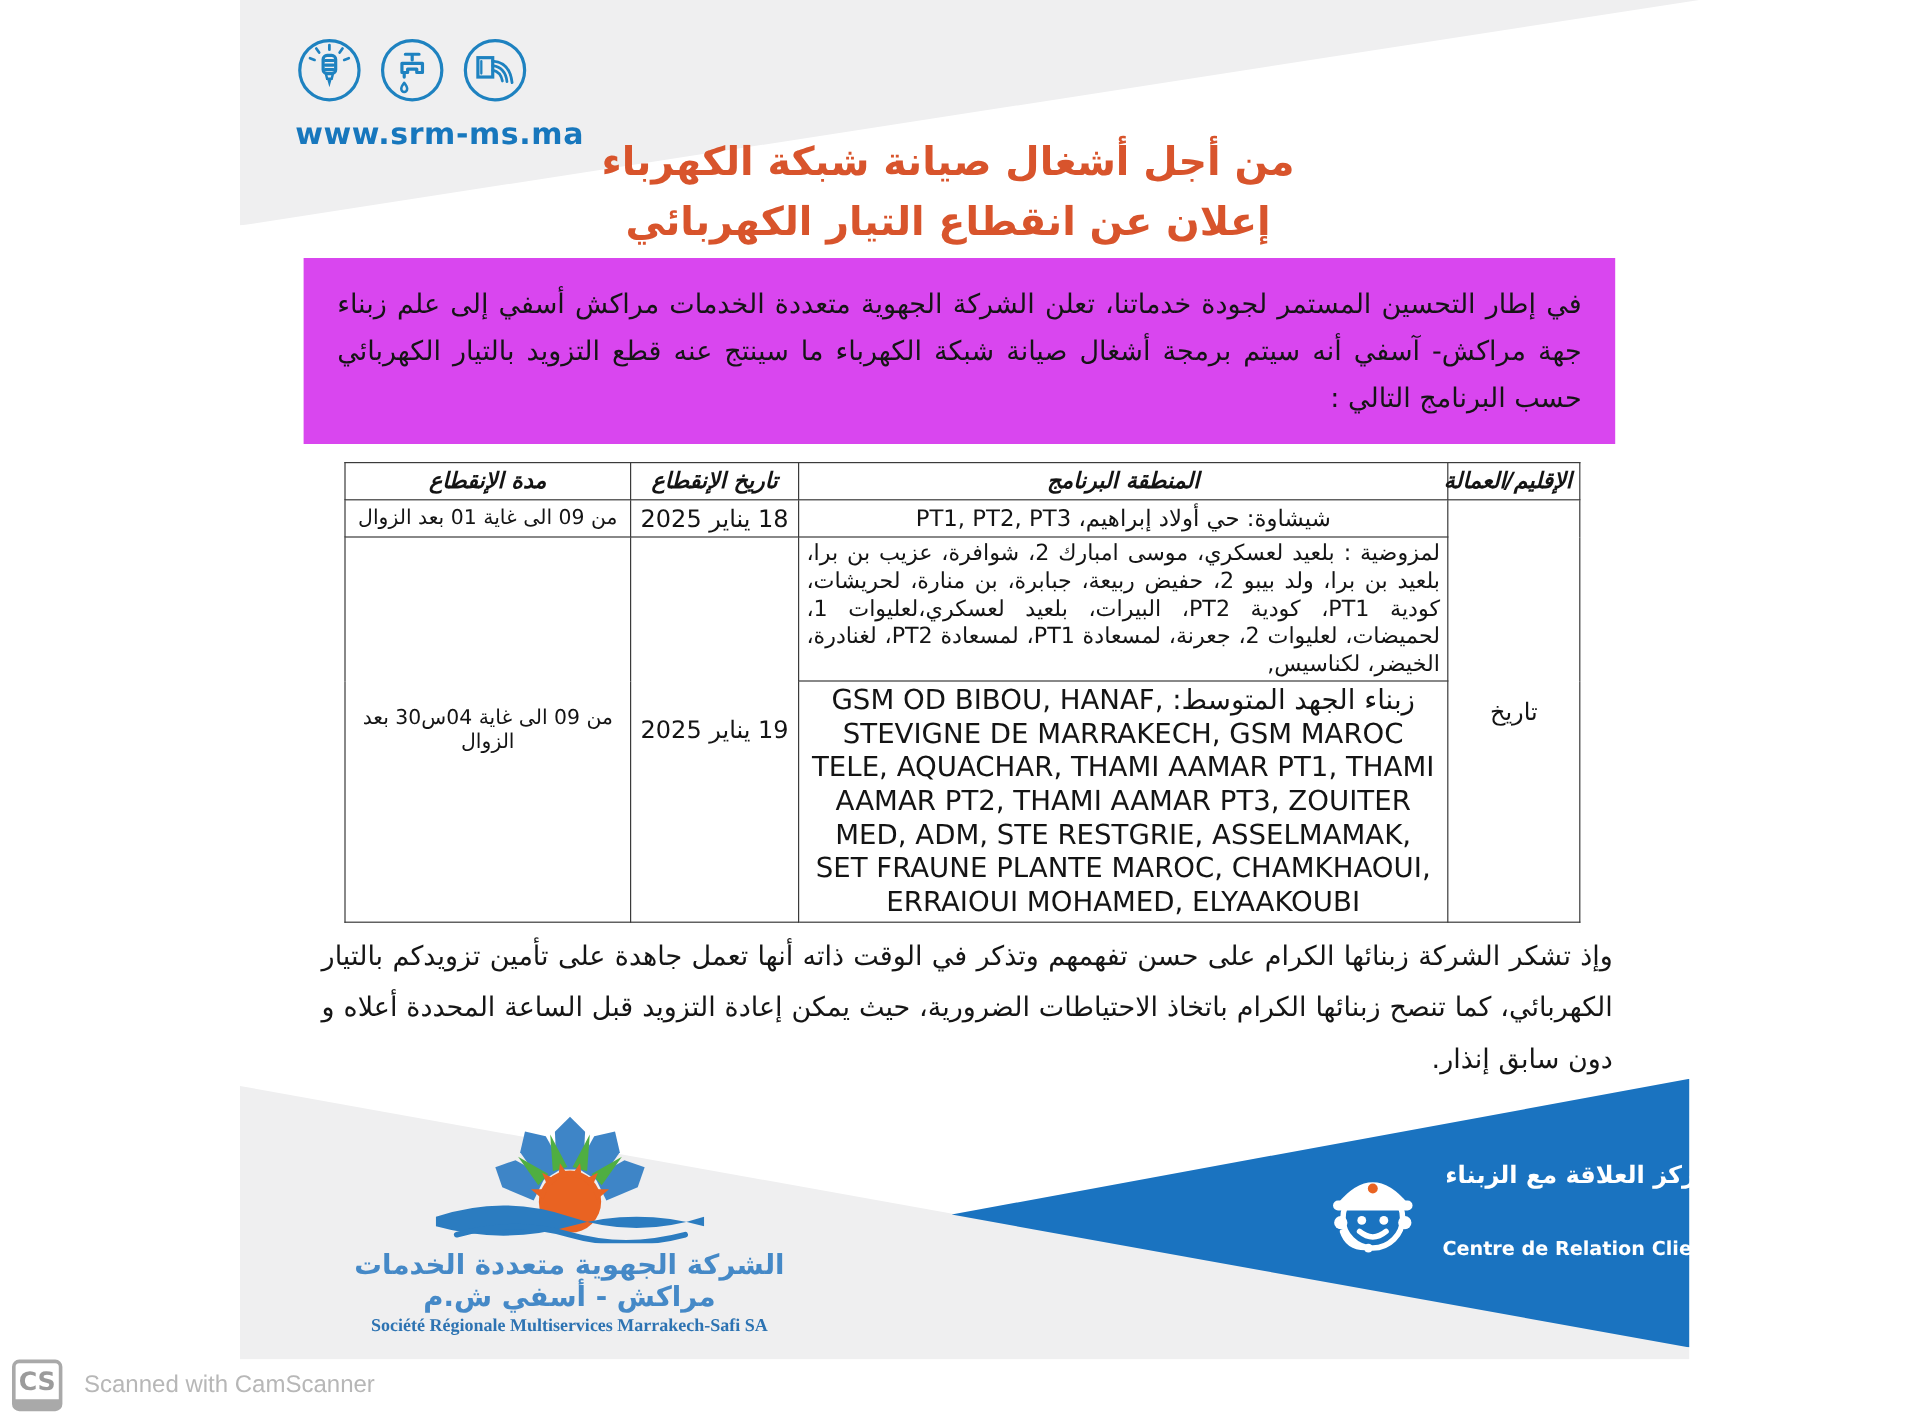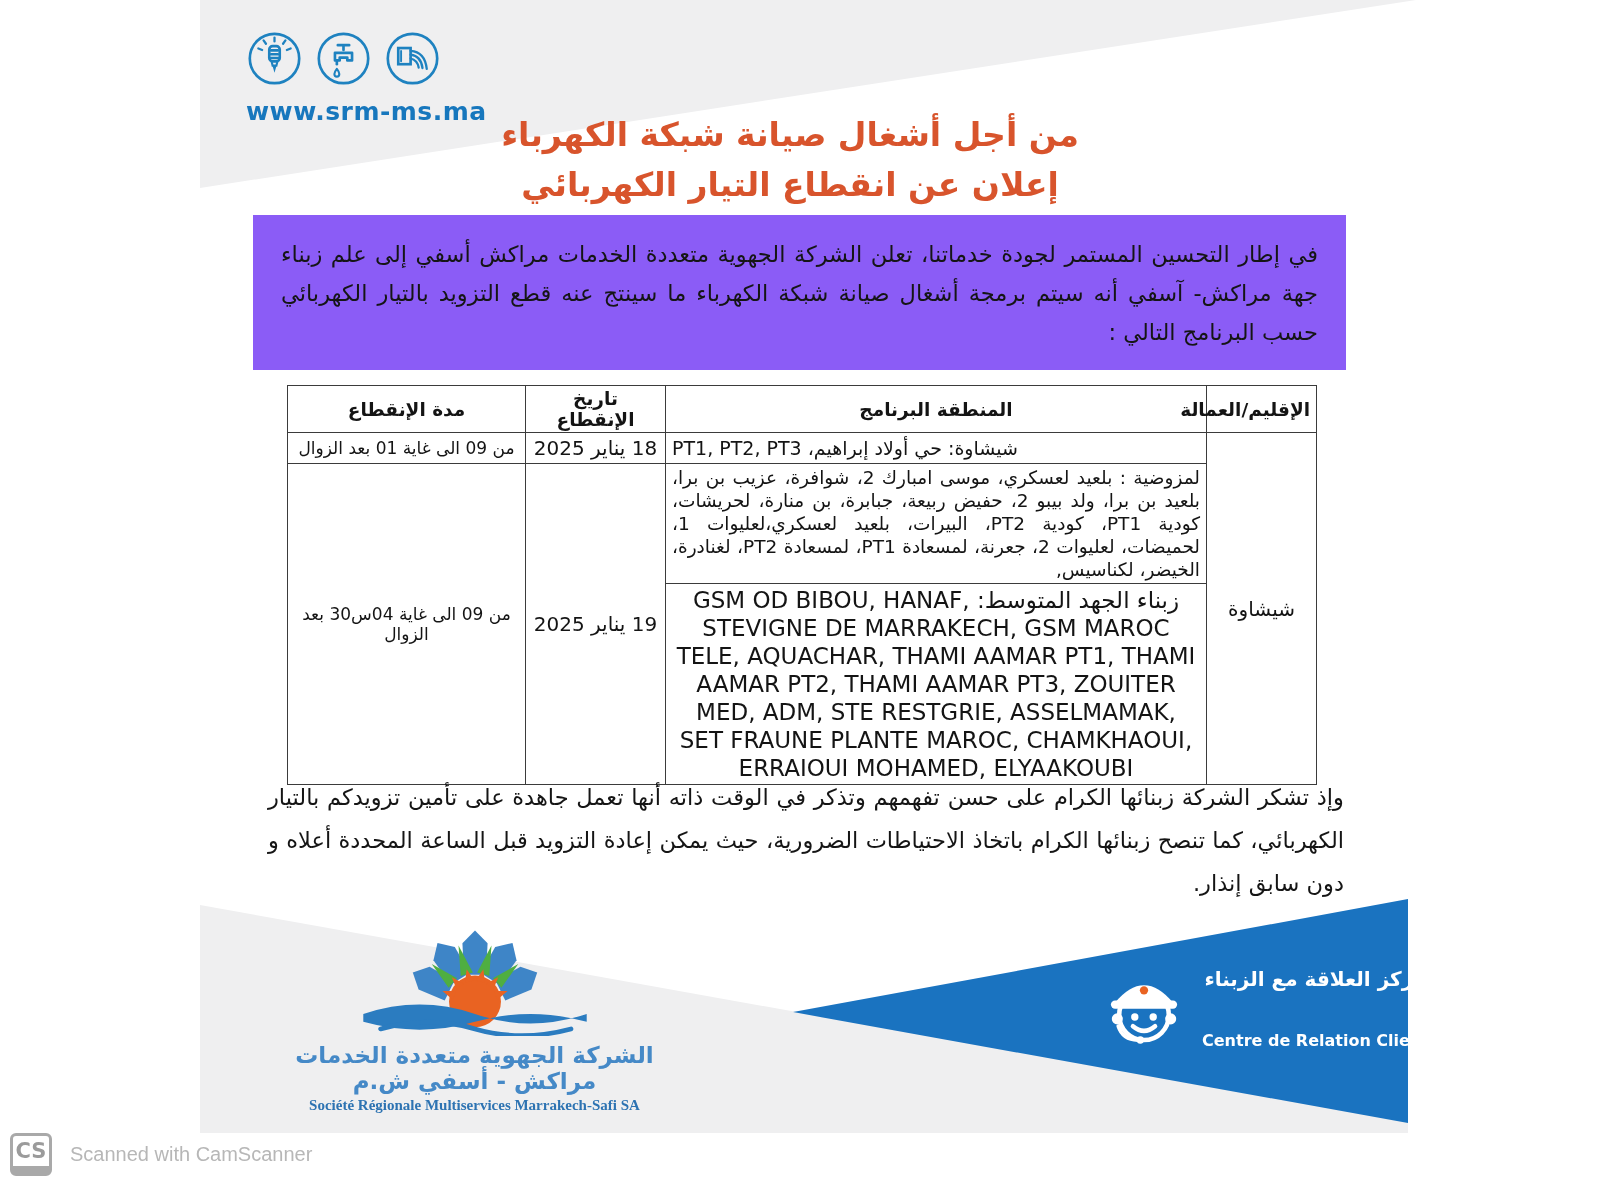--- a/index.html
+++ b/index.html
@@ -18,31 +18,31 @@
   .brand{position:absolute;left:246px;top:30px;}
   .brand-icons{display:flex;gap:12px;}
   .brand-url{color:#1777bd;font-weight:bold;font-size:25px;margin-top:6px;letter-spacing:.5px;}
 
   
   .doc-title{position:absolute;left:470px;top:110px;width:640px;text-align:center;
              color:#d8542c;font-weight:bold;font-size:33px;line-height:50px;direction:rtl;}
 
   
   .intro{position:absolute;left:253px;top:215px;width:1093px;box-sizing:border-box;
-         background:#8b5cf6;padding:20px 28px 18px 28px;direction:rtl;text-align:justify;
+         background:#d946ef;padding:20px 28px 18px 28px;direction:rtl;text-align:justify;
          font-size:22.5px;line-height:39px;color:#151515;}
 
   
   table.outage{position:absolute;left:287px;top:385px;width:1029px;border-collapse:collapse;
                direction:rtl;table-layout:fixed;color:#141414;}
   table.outage th,table.outage td{border:1.5px solid #3b3b3b;box-sizing:border-box;padding:2px 6px;}
-  table.outage th{font-size:18.5px;font-weight:bold;text-align:center;}
+  table.outage th{font-size:18.5px;font-weight:bold;text-align:center;font-style:italic;}
   th.h-province{font-size:17px;white-space:nowrap;padding:2px 2px;}
   td.c-center{text-align:center;vertical-align:middle;}
-  td.c-area1{font-size:19px;text-align:left;vertical-align:middle;margin-top:17px;}
+  td.c-area1{font-size:19px;text-align:center;vertical-align:middle;margin-top:17px;}
   td.c-area2{font-size:18.5px;text-align:justify;line-height:23px;vertical-align:middle;padding:4px 8px;}
   td.c-area3{font-size:23px;text-align:center;line-height:28px;vertical-align:middle;padding:6px 34px;}
   td.c-date{font-size:20px;}
   td.c-dur{font-size:17px;}
   td.c-dur1{white-space:nowrap;}
   td.c-prov{font-size:20px;}
 
   
   .closing{position:absolute;left:268px;top:776px;width:1076px;direction:rtl;text-align:justify;
            font-size:22.5px;line-height:43px;color:#151515;}
@@ -126,21 +126,21 @@
         <col style="width:238px">
     </colgroup>
     <tbody>
         <tr style="height:31px">
       <th class="h-province">الإقليم/العمالة</th>
       <th>المنطقة البرنامج</th>
       <th>تاريخ الإنقطاع</th>
       <th>مدة الإنقطاع</th>
     </tr>
     <tr style="height:31px">
-      <td class="c-center c-prov" rowspan="3">شيشاوة</td>
+      <td class="c-center c-prov" rowspan="3">تاريخ</td>
       <td class="c-area1">شيشاوة: حي أولاد إبراهيم، PT1, PT2, PT3</td>
       <td class="c-center c-date">18 يناير 2025</td>
       <td class="c-center c-dur c-dur1">من 09 الى غاية 01 بعد الزوال</td>
     </tr>
     <tr style="height:118px">
       <td class="c-area2">لمزوضية : بلعيد لعسكري، موسى امبارك 2، شوافرة، عزيب بن برا، بلعيد بن برا، ولد بيبو 2، حفيض ربيعة، جبابرة، بن منارة، لحريشات، كودية PT1، كودية PT2، البيرات، بلعيد لعسكري،لعليوات 1، لحميضات، لعليوات 2، جعرنة، لمسعادة PT1، لمسعادة PT2، لغنادرة، الخيضر، لكناسيس,</td>
       <td class="c-center c-date" rowspan="2">19 يناير 2025</td>
       <td class="c-center c-dur" rowspan="2">من 09 الى غاية 04س30 بعد الزوال</td>
     </tr>
     <tr style="height:161px">

